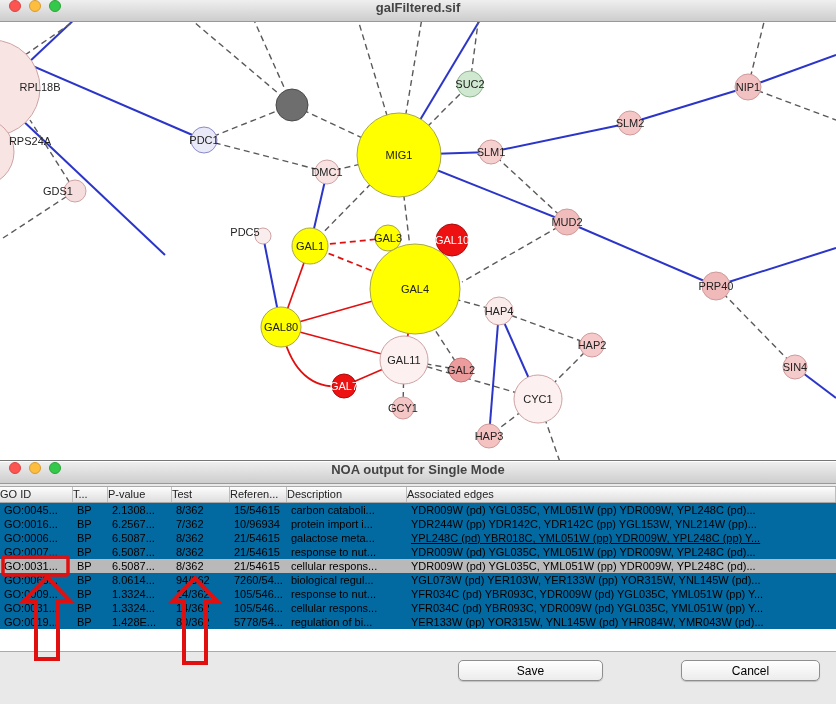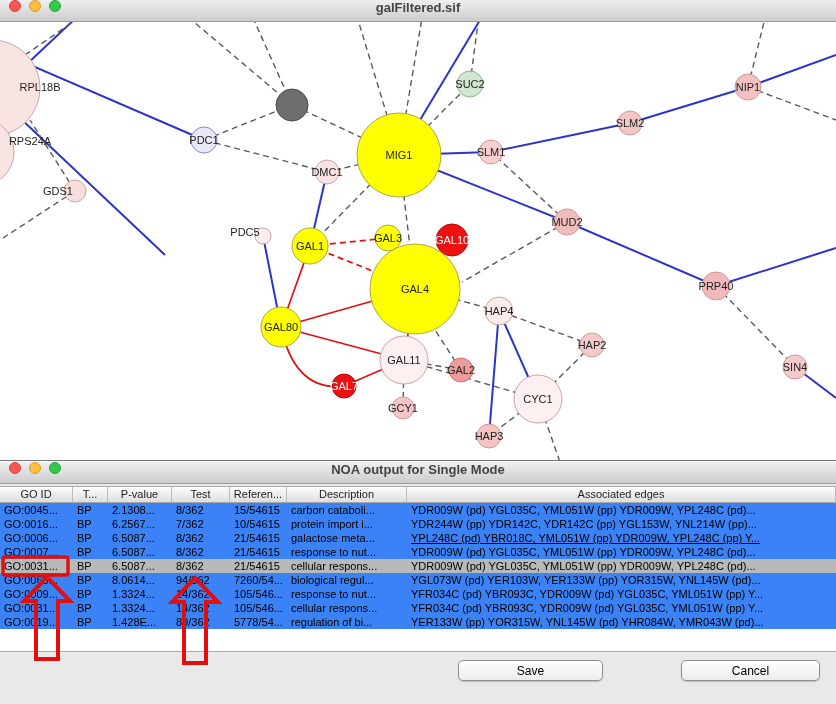--- a/index.html
+++ b/index.html
@@ -24,23 +24,23 @@
   .light.green  { background:#35c94c; border:1px solid #2aa538; }
 
   .top-window { position:absolute; top:0; left:0; width:836px; height:461px; border-bottom:1px solid #777; background:#fff; }
   #network-canvas { display:block; background:#fff; }
   .node-label { font-family:"Liberation Sans",sans-serif; font-size:11px; }
 
   .bottom-window { position:absolute; top:462px; left:0; width:836px; height:242px; background:#e9e9e9; }
   .noa-table { position:absolute; top:24px; left:0; width:836px; height:166px; background:#fff;
                border-top:1px solid #aaa; border-bottom:1px solid #aaa; overflow:hidden; }
   .thead { display:flex; height:16px; background:linear-gradient(#fdfdfd,#dedede); border-bottom:1px solid #a8a8a8; }
-  .th { font-size:11px; color:#222; text-align:center; line-height:15px; border-right:1px solid #bcbcbc;
+  .th { font-size:11px; color:#222; text-align:left; line-height:15px; border-right:1px solid #bcbcbc;
         overflow:hidden; white-space:nowrap; flex:none; }
-  .tr { display:flex; height:14px; background:#3b82f6; }
+  .tr { display:flex; height:14px; background:#0369a1; }
   .tr.selected { background:#b9b9b9; }
   .td { font-size:11px; color:#000; line-height:14px; padding-left:4px; overflow:hidden; white-space:nowrap; flex:none; }
 
   .mac-btn { position:absolute; height:21px; border:1px solid #8e8e8e; border-radius:5px;
              background:linear-gradient(#ffffff,#ececec); font-size:12px; color:#000;
              font-family:"Liberation Sans",sans-serif; box-shadow:0 1px 1px rgba(0,0,0,0.18); }
   .btn-save   { left:458px; top:198px; width:145px; }
   .btn-cancel { left:681px; top:198px; width:139px; }
 
   #annotation-overlay { position:absolute; top:0; left:0; width:836px; height:704px; pointer-events:none; z-index:20; }
@@ -200,21 +200,21 @@
           <div class="td" style="width: 58px;">8/362</div>
           <div class="td" style="width: 57px;">15/54615</div>
           <div class="td" style="width: 120px;">carbon cataboli...</div>
           <div class="td" style="width: 429px;">YDR009W (pd) YGL035C, YML051W (pp) YDR009W, YPL248C (pd)...</div>
         </div>
         <div class="tr">
           <div class="td" style="width: 73px;">GO:0016...</div>
           <div class="td" style="width: 35px;">BP</div>
           <div class="td" style="width: 64px;">6.2567...</div>
           <div class="td" style="width: 58px;">7/362</div>
-          <div class="td" style="width: 57px;">10/54615</div>
+          <div class="td" style="width: 57px;">10/96934</div>
           <div class="td" style="width: 120px;">protein import i...</div>
           <div class="td" style="width: 429px;">YDR244W (pp) YDR142C, YDR142C (pp) YGL153W, YNL214W (pp)...</div>
         </div>
         <div class="tr">
           <div class="td" style="width: 73px;">GO:0006...</div>
           <div class="td" style="width: 35px;">BP</div>
           <div class="td" style="width: 64px;">6.5087...</div>
           <div class="td" style="width: 58px;">8/362</div>
           <div class="td" style="width: 57px;">21/54615</div>
           <div class="td" style="width: 120px;">galactose meta...</div>

